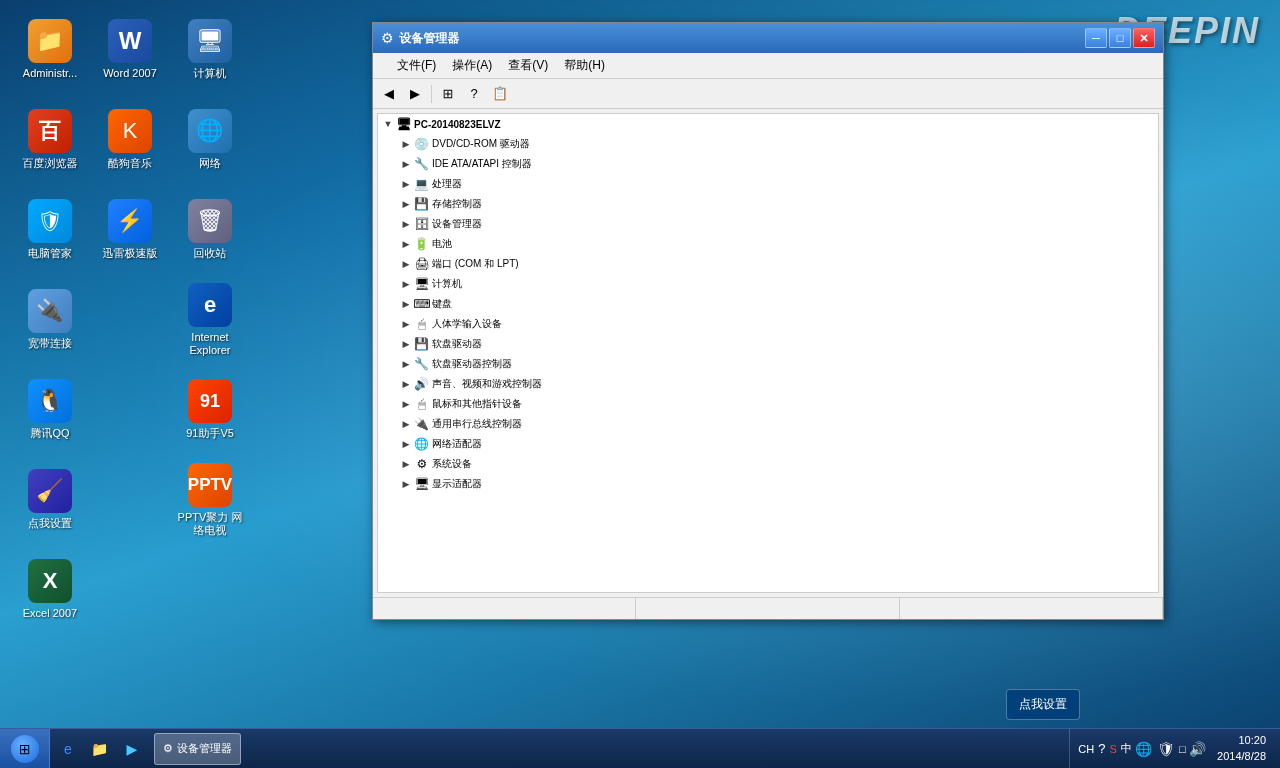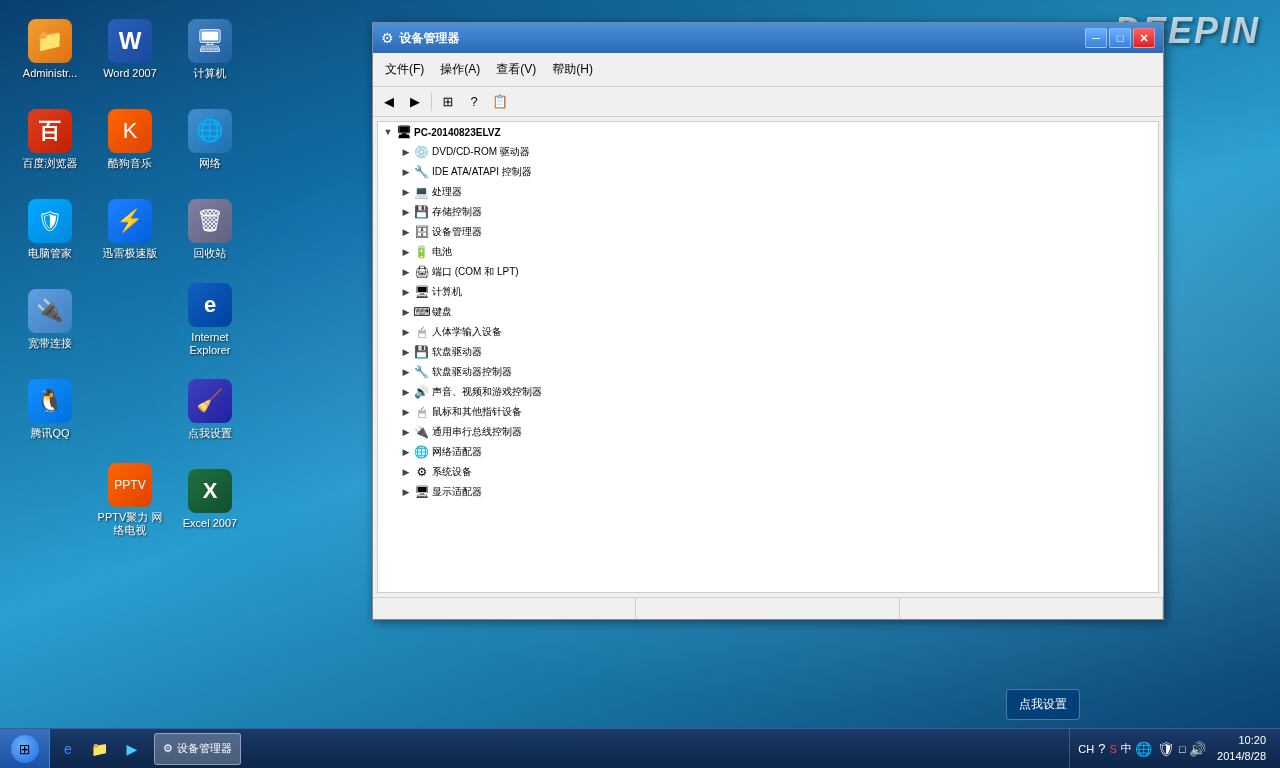--- a/index.html
+++ b/index.html
@@ -264,25 +264,25 @@
       font-size: 11px;
       font-weight: bold;
     }
 
     .window-btn-min { background: linear-gradient(180deg, #6ab0ff, #3a80df); color: white; }
     .window-btn-max { background: linear-gradient(180deg, #6ab0ff, #3a80df); color: white; }
     .window-btn-close { background: linear-gradient(180deg, #ff6060, #dd2020); color: white; }
 
     
     .menubar {
-      height: 34px;
+      height: 26px;
       background: #f0f0f0;
       display: flex;
       align-items: center;
-      padding: 0 4px;
+      padding: 0 16px;
       border-bottom: 1px solid #ccc;
       flex-shrink: 0;
     }
 
     .menu-item {
       padding: 2px 8px;
       cursor: pointer;
       font-size: 12px;
       border-radius: 2px;
     }
@@ -470,27 +470,31 @@
       <div class="icon-img icon-ie" style="color:white;font-weight:bold;font-size:22px;">e</div>
       <span class="icon-label">Internet Explorer</span>
     </div>
     <div class="desktop-icon">
       <div class="icon-img icon-qq" style="color:white;font-size:22px;">🐧</div>
       <span class="icon-label">腾讯QQ</span>
     </div>
     <div style="width:80px;height:90px;"></div>
 
     <div class="desktop-icon">
+      <div class="icon-img icon-91" style="color:white;font-weight:bold;font-size:18px;">91</div>
+      <span class="icon-label">91助手V5</span>
+    </div>
+    <div class="desktop-icon">
       <div class="icon-img icon-clean" style="color:white;font-size:22px;">🧹</div>
       <span class="icon-label">点我设置</span>
     </div>
     <div style="width:80px;height:90px;"></div>
 
     <div class="desktop-icon">
-      <div class="icon-img icon-pptv" style="color:white;font-weight:normal;font-size:12px;">PPTV</div>
+      <div class="icon-img icon-pptv" style="color:white;font-weight:bold;font-size:17px;">PPTV</div>
       <span class="icon-label">PPTV聚力 网络电视</span>
     </div>
     <div class="desktop-icon">
       <div class="icon-img icon-excel" style="color:white;font-weight:bold;font-size:22px;">X</div>
       <span class="icon-label">Excel 2007</span>
     </div>
 
   </div>
 
   <div class="window">

